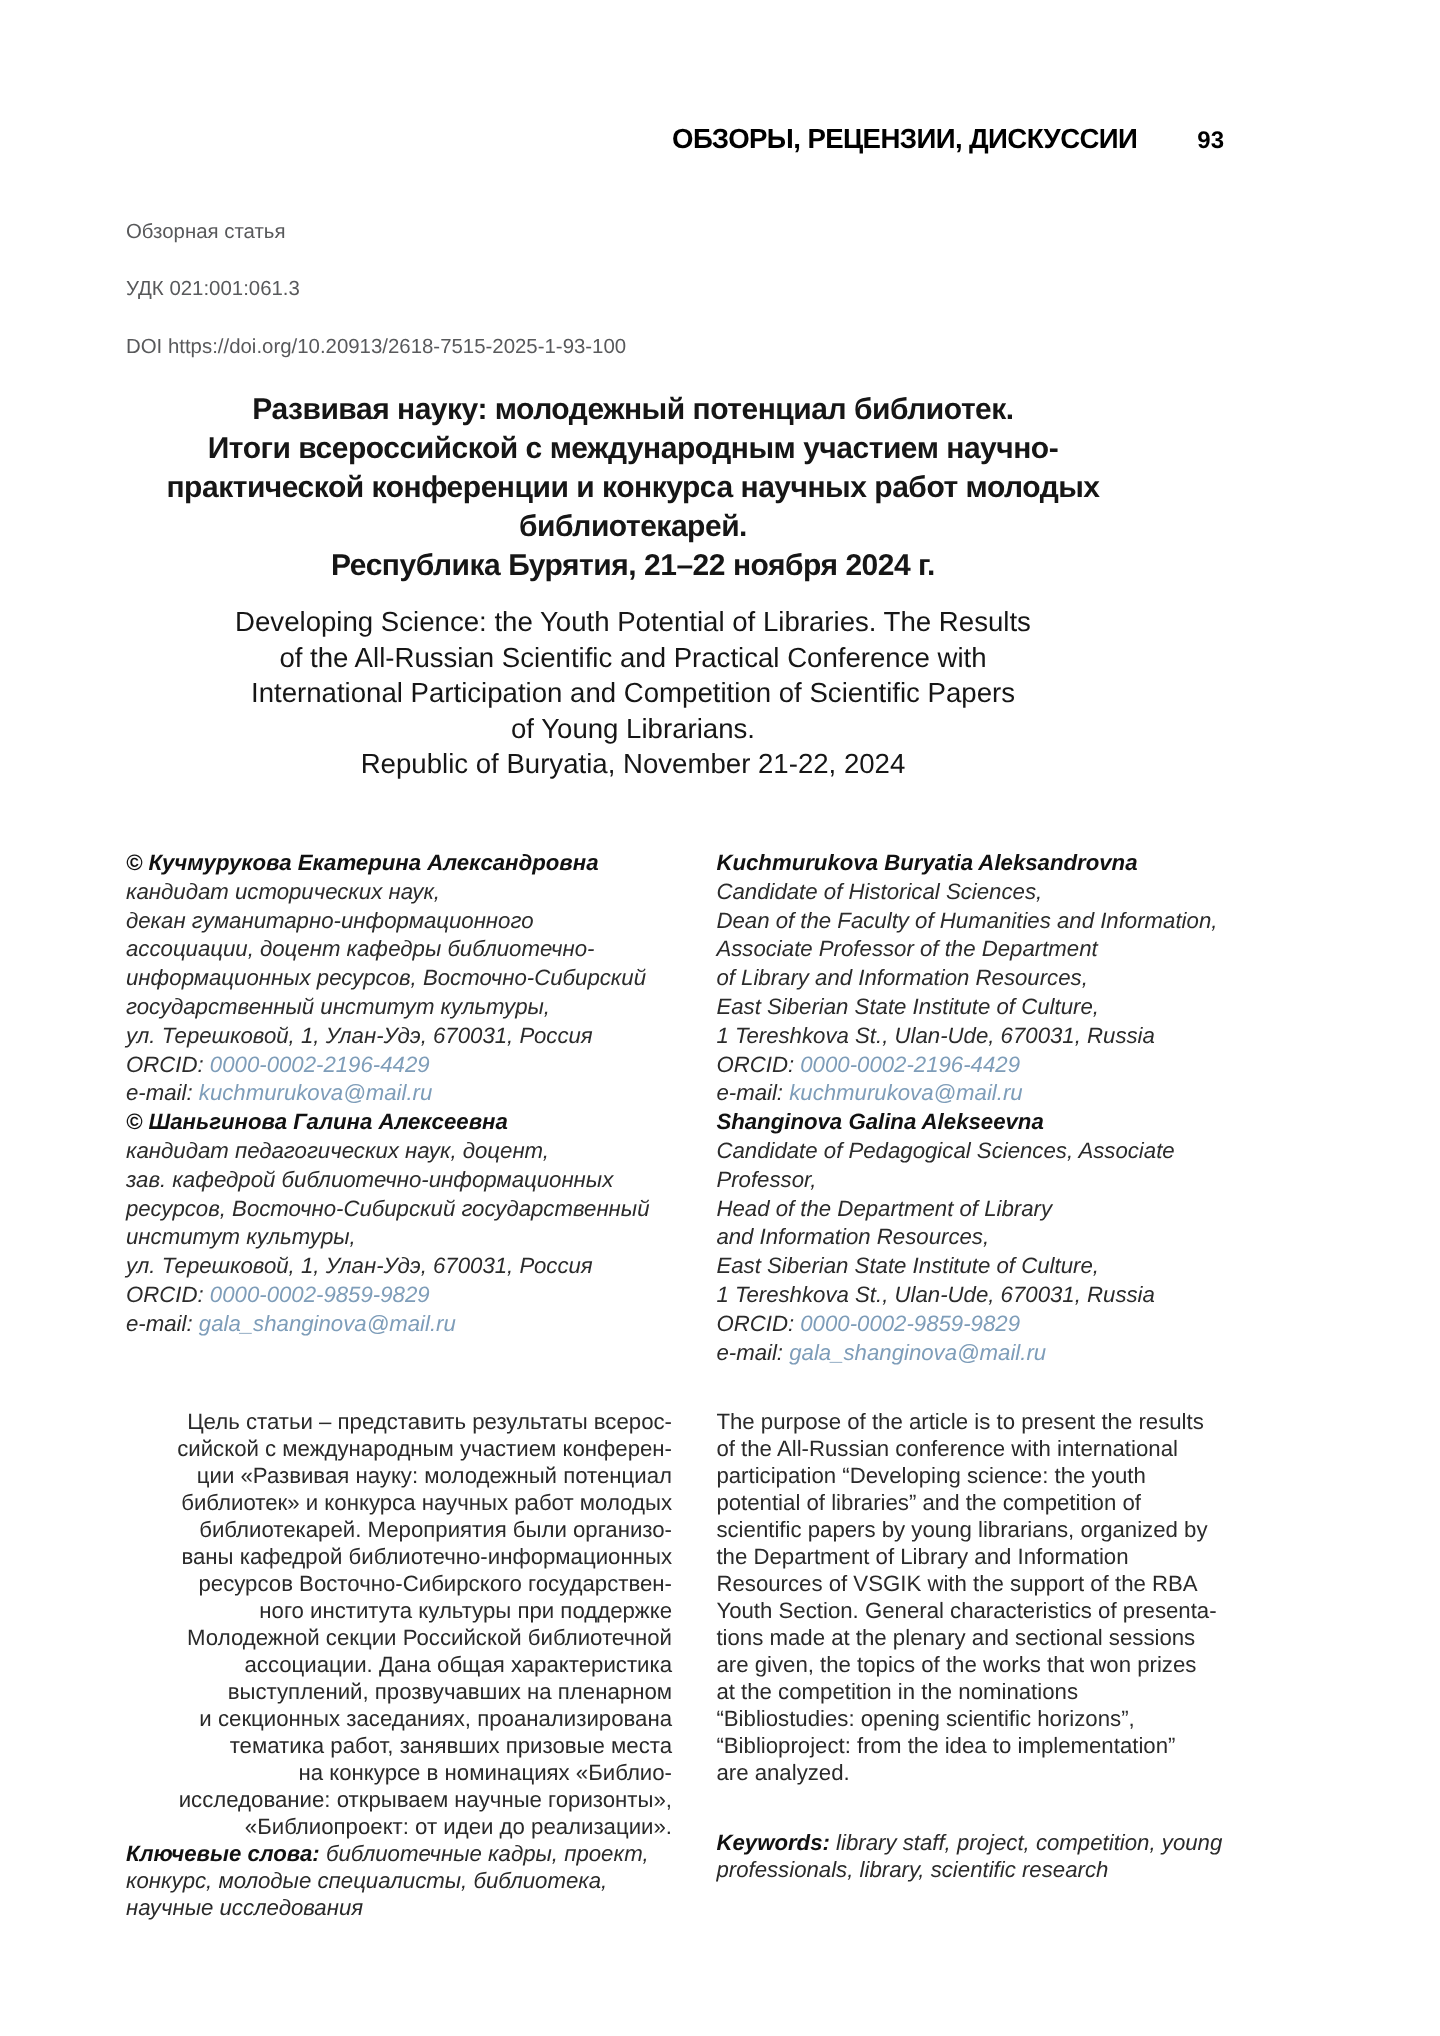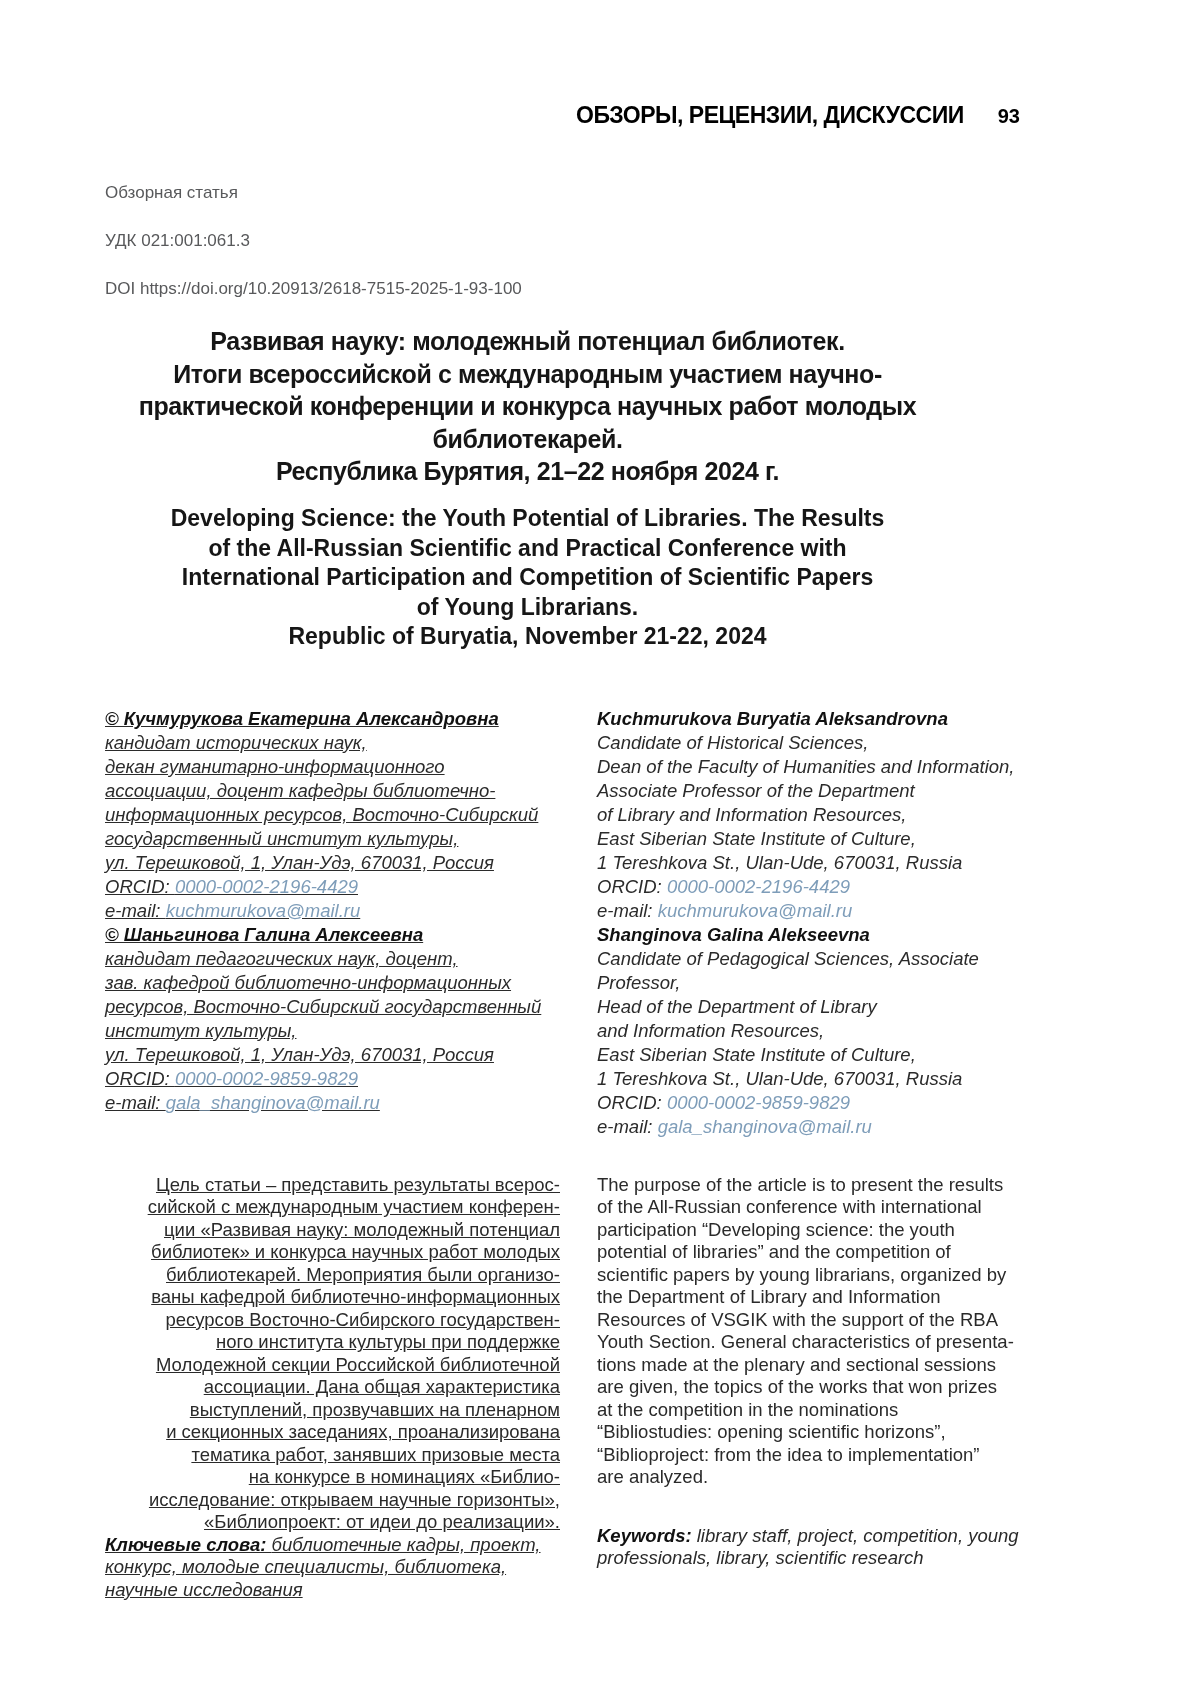--- a/index.html
+++ b/index.html
@@ -7,48 +7,48 @@
     width:1200px; height:1697px;
     background:#ffffff;
     font-family:"Liberation Sans", sans-serif;
     color:#222;
     overflow:hidden;
   }
   .content { margin-left:105px; width:915px; }
 
   .header-row {
     display:flex; justify-content:flex-end; align-items:baseline;
-    padding-top:102px; gap:34px;
+    padding-top:102px; gap:50px;
   }
   .header-title {
     font-weight:700; font-size:23px; color:#000; letter-spacing:-0.5px;
   }
   .page-num { font-weight:700; font-size:20px; color:#000; }
 
   .meta {
     margin-top:28px; color:#58595b; font-size:17px; line-height:24px;
     white-space:pre-line;
   }
 
   .title-ru {
     width:845px; margin-top:0; text-align:center;
     font-weight:700; font-size:25px; line-height:32.5px; color:#161616;
     letter-spacing:-0.4px; white-space:pre-line;
   }
   .title-en {
     width:845px; margin-top:14px; text-align:center;
-    font-weight:700; font-size:23px; line-height:29.5px; color:#161616;
+    font-weight:400; font-size:23px; line-height:29.5px; color:#161616;
     white-space:pre-line;
   }
 
   .authors-row {
     display:flex; margin-top:55px;
     font-style:italic; font-size:18.5px; line-height:24px; color:#2b2b2b;
   }
-  .col-left  { flex:0 0 455px; width:455px;text-decoration:underline; }
+  .col-left  { flex:0 0 455px; width:455px; }
   .col-right { margin-left:37px; width:423px; }
 
   .author-name { font-weight:700; color:#111; }
   .author-details { white-space:pre; }
   .contact-label { font-style:italic; }
   .link { color:#7e9db9; text-decoration:none; font-style:italic; }
 
   .abstract-row {
     display:flex; margin-top:35px;
     font-size:18.5px; line-height:22.5px; color:#2a2a2a;

